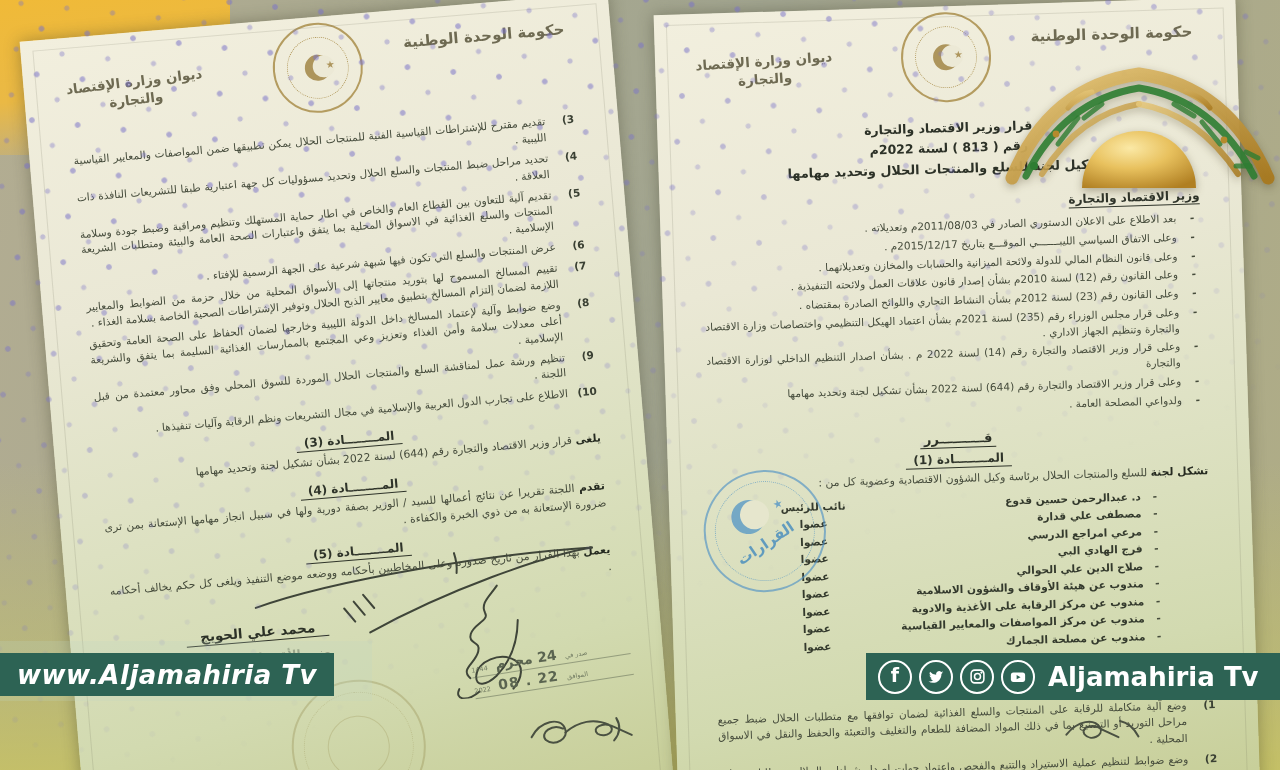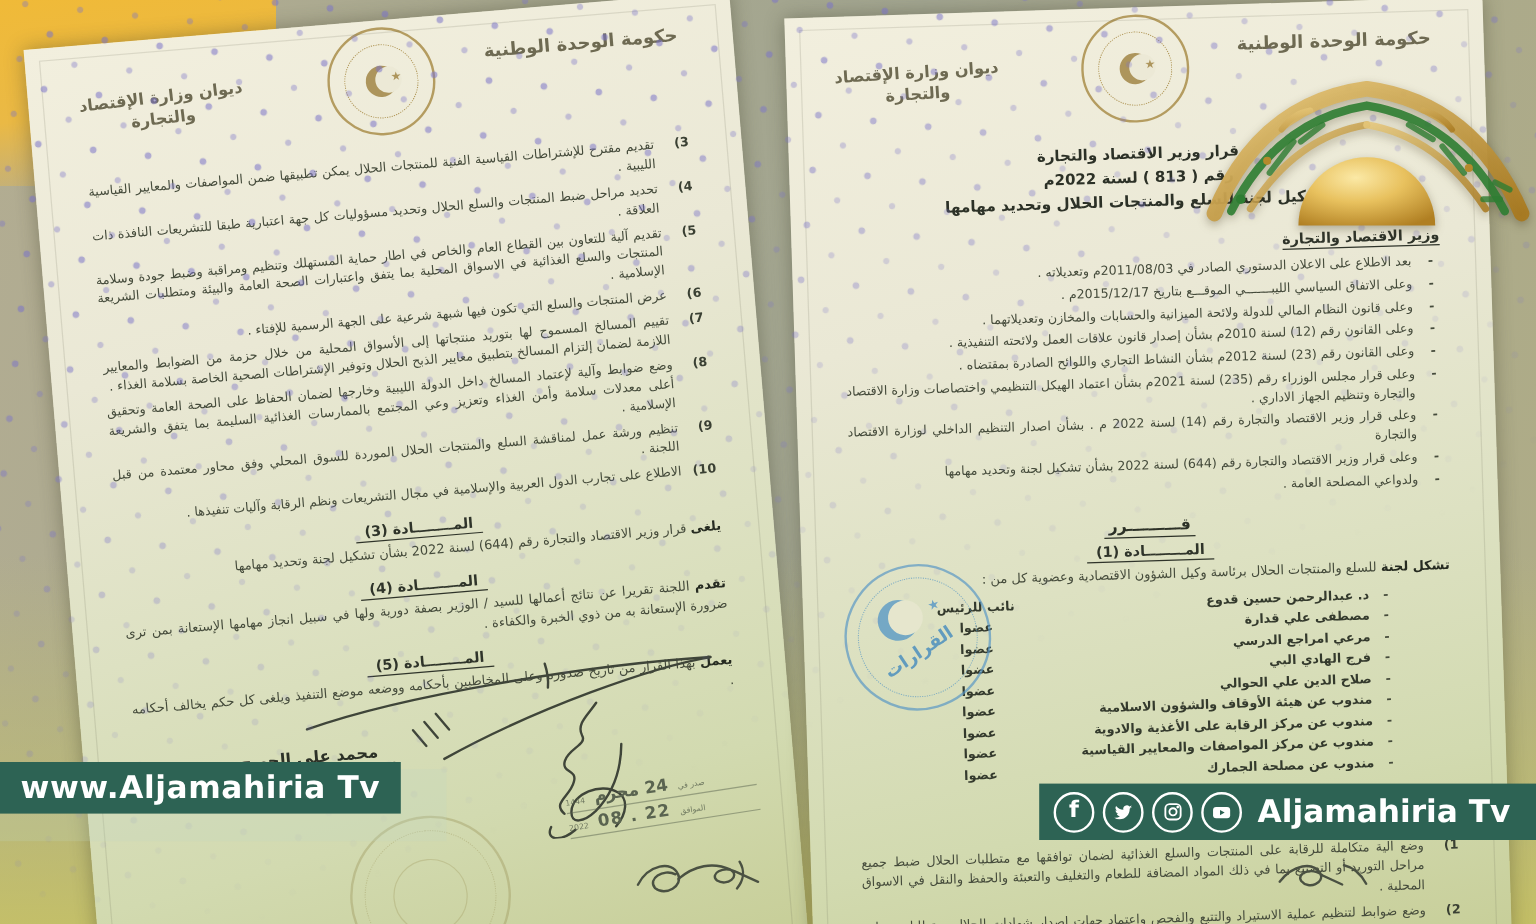--- a/index.html
+++ b/index.html
@@ -86,22 +86,22 @@
   .signer-name{font-weight:bold;font-size:13.5px;color:#2c3127;border-bottom:1.6px solid #2c3127;padding-bottom:1px;}
   .signer-title{margin-top:9px;font-weight:bold;font-size:12px;color:rgba(88,94,74,.55);}
   .date-block{position:absolute;left:398px;top:648px;width:160px;z-index:2;color:#5a6450;transform:rotate(-4deg);}
   .date-row{display:flex;align-items:baseline;justify-content:flex-end;gap:8px;}
   .date-big{font-size:14px;font-weight:bold;letter-spacing:1px;}
   .date-small{font-size:6.5px;opacity:.8;}
   .date-rule{border-bottom:1px solid rgba(90,100,80,.5);margin:2px 0;}
   .sig-corner{position:absolute;z-index:2;}
   
   .band-halo-left{position:absolute;left:0;top:641px;width:372px;height:60px;background:rgba(190,215,195,.22);z-index:5;}
-  .left-band{position:absolute;left:0;top:635px;width:334px;height:43px;background:#2d6354;z-index:6;
-    display:flex;align-items:center;justify-content:center;}
+  .left-band{position:absolute;left:0;top:653px;width:334px;height:43px;background:#2d6354;z-index:6;
+    display:flex;align-items:center;justify-content:center;font-style:italic;}
   .left-band span{color:#fff;font-weight:bold;font-size:26px;letter-spacing:.5px;}
   .right-band{position:absolute;left:866px;top:653px;width:414px;height:47px;background:#2d6354;z-index:6;
     display:flex;align-items:center;gap:7px;padding-left:12px;box-sizing:border-box;}
   .right-band .band-text{color:#fff;font-weight:bold;font-size:26px;margin-left:6px;white-space:nowrap;}
   .sicon{width:34px;height:34px;border-radius:50%;border:2.5px solid #fff;box-sizing:border-box;flex:0 0 auto;
     display:flex;align-items:center;justify-content:center;color:#fff;}
   .sicon svg{display:block;}
   .fb-glyph{font-size:19px;font-weight:bold;line-height:1;transform:translateY(-1px);}
   
   .logo{position:absolute;left:998px;top:48px;width:282px;height:142px;z-index:6;filter:drop-shadow(0 3px 4px rgba(60,50,20,.35));}

